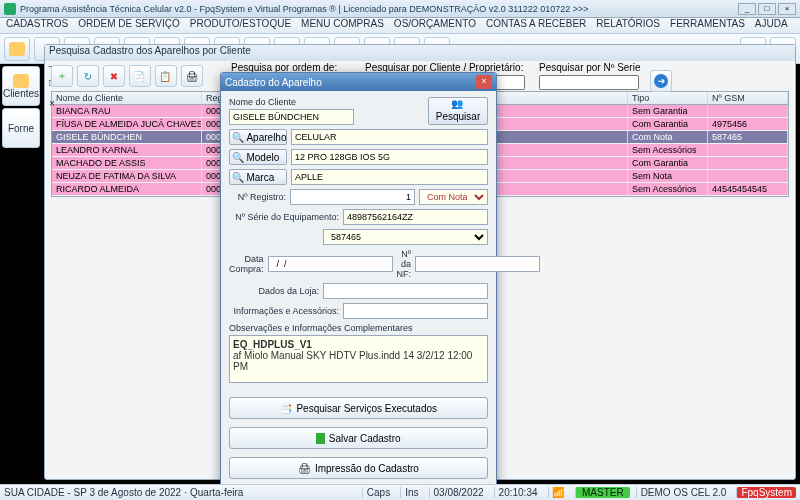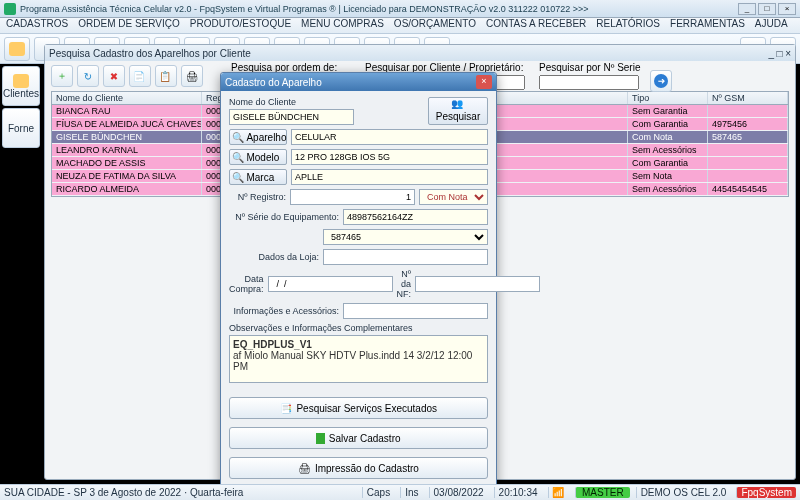--- a/index.html
+++ b/index.html
@@ -8,21 +8,21 @@
   .title-bar .icon { width: 12px; height: 12px; background: #2a6; border-radius: 2px; margin-right: 4px; }
   .title-bar .txt { flex: 1; color: #245; font-size: 9px; white-space: nowrap; overflow: hidden; }
   .win-ctrl { display: flex; gap: 2px; }
   .win-ctrl span { width: 18px; height: 12px; background: #dbe7f2; border: 1px solid #9ab; text-align: center; line-height: 10px; font-size: 8px; }
   .menu-bar { background: linear-gradient(#f3f7fb,#e2ecf5); height: 16px; display: flex; align-items: flex-start; gap: 10px; padding: 0 6px; color: #234; border-bottom: 1px solid #bcd; font-size: 9px; }
   .toolbar { background: linear-gradient(#f7fbff,#e4eef7); height: 30px; display: flex; align-items: center; padding: 0 4px; gap: 4px; border-bottom: 1px solid #bcd; }
   .tb-btn { width: 26px; height: 24px; background: linear-gradient(#fff,#dce8f2); border: 1px solid #bcd; border-radius: 3px; display: flex; align-items: center; justify-content: center; }
   .side-tabs { position: absolute; left: 2px; top: 66px; width: 40px; }
   .side-tabs .tab { width: 38px; height: 40px; background: linear-gradient(#fff,#e6eef6); border: 1px solid #bcd; border-radius: 3px; margin-bottom: 2px; display: flex; flex-direction: column; align-items: center; justify-content: center; font-size: 8px; color: #234; }
   .inner-window { position: absolute; left: 44px; top: 44px; right: 4px; bottom: 20px; background: #f2f4f6; border: 1px solid #9ab; border-radius: 3px; }
-  .iw-title { background: linear-gradient(#e9f1f8,#d3e2ef); height: 16px; display: flex; align-items: center; padding: 0 4px; font-size: 9px; color: #234; }
+  .iw-title { background: linear-gradient(#e9f1f8,#d3e2ef); height: 16px; display: flex; align-items: flex-start; padding: 0 4px; font-size: 9px; color: #234; flex-direction: column; }
   .iw-title .spacer { flex: 1; }
   .iw-toolbar { height: 30px; display: flex; align-items: center; padding: 0 6px; gap: 4px; }
   .sm-btn { width: 22px; height: 22px; background: linear-gradient(#fff,#e2ecf4); border: 1px solid #bcd; border-radius: 3px; display:flex;align-items:center;justify-content:center;}
   .grid { margin: 0 6px; border: 1px solid #9ab; background: #fff; }
   .grid-head { display: flex; background: linear-gradient(#f2f6fa,#e0e9f1); border-bottom: 1px solid #9ab; }
   .gh, .gc { padding: 1px 4px; font-size: 9px; border-right: 1px solid #cdd9e4; overflow: hidden; white-space: nowrap; }
   .gh { color: #234; font-weight: normal; }
   .grid-row { display: flex; border-bottom: 1px solid #eef2f6; background: #f9a8d4; }
   .grid-row.sel { background: #7d7da8; color: #fff; }
   .grid-row.sel .gc { color: #fff; }
@@ -260,27 +260,27 @@
     </div>
     <div class="mrow">
       <label style="width:110px">Nº Série do Equipamento:</label>
       <input value="48987562164ZZ" style="">
     </div>
     <div class="mrow">
       <label></label>
       <select><option>587465</option></select>
     </div>
     <div class="mrow">
-      <label>Dados da Loja:</label>
-      <input class="white" style="">
-    </div>
-    <div class="mrow">
       <label>Data Compra:</label>
       <input class="white" style="flex: 0 0 60px;" value="  /  /">
       <label style="width:45px">Nº da NF:</label>
+      <input class="white" style="">
+    </div>
+    <div class="mrow">
+      <label>Dados da Loja:</label>
       <input class="white" style="">
     </div>
     <div class="mrow">
       <label style="width:110px">Informações e Acessórios:</label>
       <input class="white" style="">
     </div>
     <div class="fieldset-label">Observações e Informações Complementares</div>
     <div class="obs-box">
       <div style="font-weight:bold">EQ_HDPLUS_V1</div>
       <div>af Miolo Manual SKY HDTV Plus.indd 14 3/2/12 12:00 PM</div>

